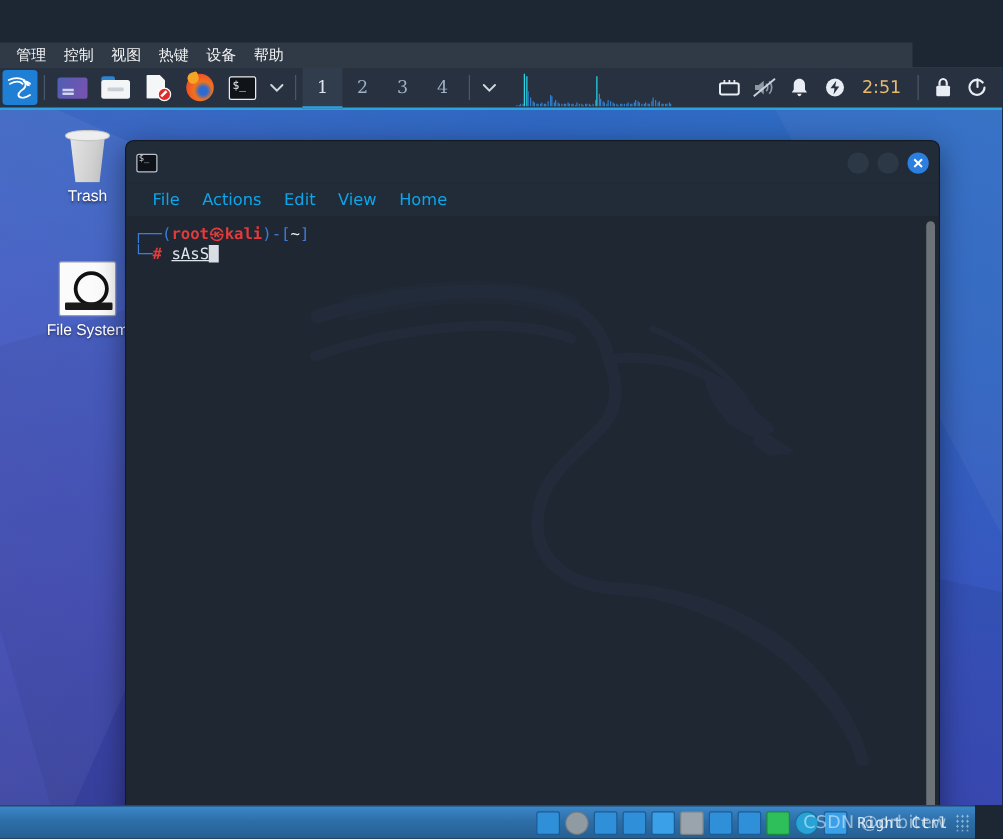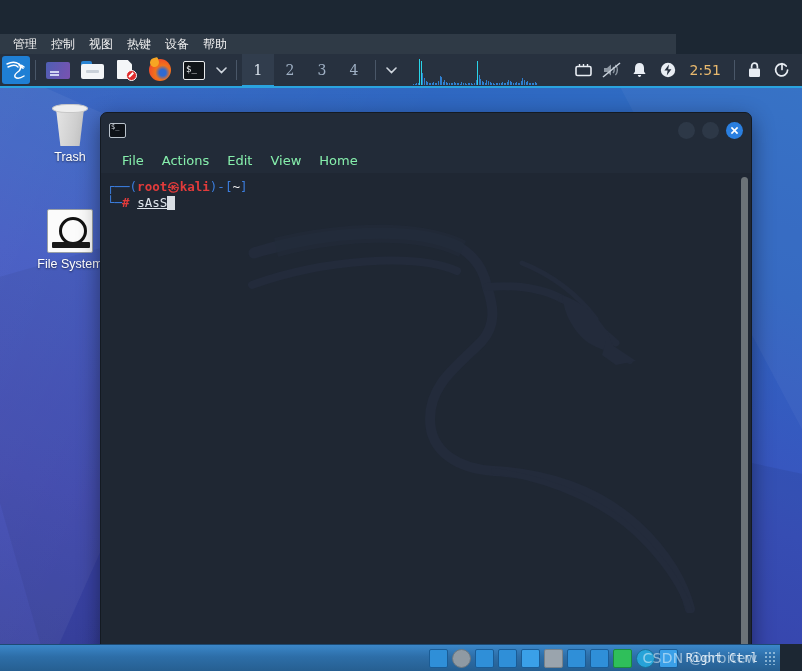--- a/index.html
+++ b/index.html
@@ -36,21 +36,21 @@
   }
   .vb-winbtns { margin-left: auto; display: flex; height: 34px; }
   .vb-winbtn {
     width: 46px; height: 34px; display: flex; align-items: center;
     justify-content: center; color: #555;
   }
   .vb-winbtn svg { display: block; }
 
   
   .vb-menubar {
-    position: absolute; left: 0; top: 34px; width: 676px; height: 20px;
+    position: absolute; left: 0; top: 34px; width: 730px; height: 20px;
     background: #2f3a46; display: flex; align-items: flex-end;
     padding-left: 6px;
   }
   .vb-menu-item {
     font-size: 12px; color: #f2f2f2; padding: 0 7px; line-height: 20px;
     font-family: "DejaVu Sans", "Liberation Sans", sans-serif;
   }
 
   
   .guest {
@@ -257,21 +257,21 @@
   .tbtn { width: 17px; height: 17px; border-radius: 50%; background: #2d3847; }
   .tbtn.close {
     background: #2a7fe0; display: flex; align-items: center; justify-content: center;
     color: #fff;
   }
   .term-menubar {
     height: 26px; display: flex; align-items: center; padding-left: 14px;
     background: #222b38; flex: 0 0 auto; gap: 4px;
   }
   .term-menu-item {
-    font-size: 13px; color: #86efac; padding: 0 7px;
+    font-size: 13px; color: #0ea5e9; padding: 0 7px;
     font-family: "DejaVu Sans", sans-serif;
   }
   .term-body {
     flex: 1 1 auto; position: relative; background: #1f2733;
     display: flex; overflow: hidden;
   }
   .term-canvas {
     flex: 1 1 auto; position: relative; padding: 6px 0 0 6px; overflow: hidden;
   }
   .dragon {

